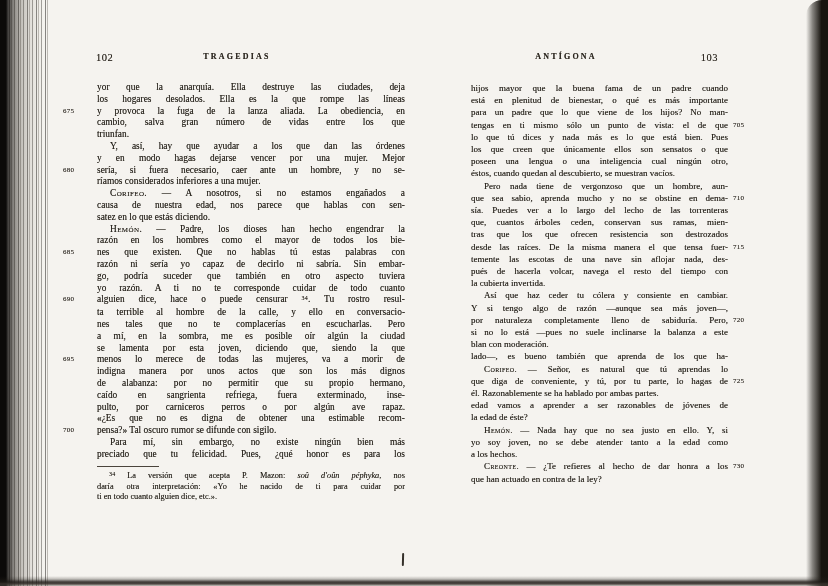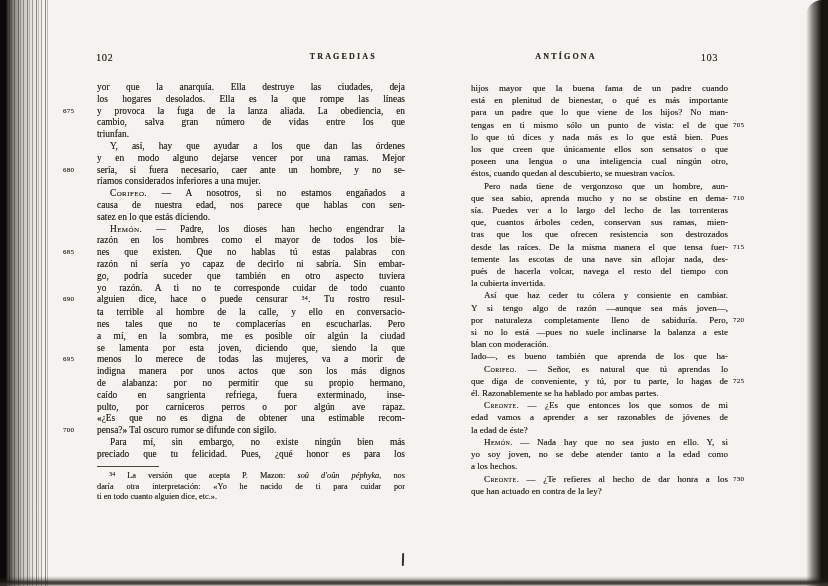--- a/index.html
+++ b/index.html
@@ -9,21 +9,21 @@
     font-family:"Liberation Serif","DejaVu Serif",serif;
     color:#26221b;
   }
   .scan{position:absolute;inset:0;padding-left:44px;}
 
   
   .hdr{position:absolute;top:52px;color:#2e2922;text-shadow:0 0 .3px rgba(46,41,34,.6);}
   .pagenum{font-size:10.5px;letter-spacing:.5px;}
   .running{font-size:8px;letter-spacing:2.2px;font-weight:bold;}
   .hdr-left-num{left:96px;}
-  .hdr-left-run{left:97px;width:280px;text-align:right;}
+  .hdr-left-run{left:97px;width:280px;text-align:center;}
   .hdr-right-run{left:472px;width:188px;text-align:center;}
   .hdr-right-num{left:640px;width:78px;text-align:right;}
 
   
   .body{position:absolute;text-align:justify;text-shadow:0 0 .35px rgba(38,34,27,.55);}
   .left-body{left:97px;top:82px;width:308px;font-size:9.4px;line-height:11.8px;}
   .right-body{left:471px;top:82px;width:257px;font-size:9px;line-height:12.2px;}
   .line{position:relative;text-align:justify;text-align-last:justify;}
   .line.last{text-align-last:left;}
   .line.ind{text-indent:13px;}
@@ -75,21 +75,21 @@
   <div>
     <span class="hdr pagenum hdr-left-num">102</span>
     <span class="hdr running hdr-left-run">TRAGEDIAS</span>
     <div class="body left-body">
         <div class="line"><span>yor que la anarquía. Ella destruye las ciudades, deja</span></div>
         <div class="line"><span>los hogares desolados. Ella es la que rompe las líneas</span></div>
         <div class="line"><span class="vnum">675</span><span>y provoca la fuga de la lanza aliada. La obediencia, en</span></div>
         <div class="line"><span>cambio, salva gran número de vidas entre los que</span></div>
         <div class="line last"><span>triunfan.</span></div>
         <div class="line ind"><span>Y, así, hay que ayudar a los que dan las órdenes</span></div>
-        <div class="line"><span>y en modo alguno dejarse vencer por una ramas. Mejor</span></div>
+        <div class="line"><span>y en modo hagas dejarse vencer por una mujer. Mejor</span></div>
         <div class="line"><span class="vnum">680</span><span>sería, si fuera necesario, caer ante un hombre, y no se-</span></div>
         <div class="line last"><span>ríamos considerados inferiores a una mujer.</span></div>
         <div class="line ind"><span class="sc">Corifeo</span><span>. — A nosotros, si no estamos engañados a</span></div>
         <div class="line"><span>causa de nuestra edad, nos parece que hablas con sen-</span></div>
         <div class="line last"><span>satez en lo que estás diciendo.</span></div>
         <div class="line ind"><span class="sc">Hemón</span><span>. — Padre, los dioses han hecho engendrar la</span></div>
         <div class="line"><span>razón en los hombres como el mayor de todos los bie-</span></div>
         <div class="line"><span class="vnum">685</span><span>nes que existen. Que no hablas tú estas palabras con</span></div>
         <div class="line"><span>razón ni sería yo capaz de decirlo ni sabría. Sin embar-</span></div>
         <div class="line"><span>go, podría suceder que también en otro aspecto tuviera</span></div>
@@ -141,21 +141,20 @@
         <div class="line ind"><span>Así que haz ceder tu cólera y consiente en cambiar.</span></div>
         <div class="line"><span>Y si tengo algo de razón —aunque sea más joven—,</span></div>
         <div class="line"><span class="vnum">720</span></div>
         <div class="line"><span>por naturaleza completamente lleno de sabiduría. Pero,</span></div>
         <div class="line"><span>si no lo está —pues no suele inclinarse la balanza a este</span></div>
         <div class="line last"><span>blan con moderación.</span></div>
         <div class="line"><span>lado—, es bueno también que aprenda de los que ha-</span></div>
         <div class="line ind"><span class="sc">Corifeo</span><span>. — Señor, es natural que tú aprendas lo</span></div>
         <div class="line"><span class="vnum">725</span><span>que diga de conveniente, y tú, por tu parte, lo hagas de</span></div>
         <div class="line last"><span>él. Razonablemente se ha hablado por ambas partes.</span></div>
-        <div class="line ind"><span class="sc">Creonte</span><span>. — ¿Es que entonces los que somos de mi</span></div>
         <div class="line"><span>edad vamos a aprender a ser razonables de jóvenes de</span></div>
         <div class="line last"><span>la edad de éste?</span></div>
         <div class="line ind"><span class="sc">Hemón</span><span>. — Nada hay que no sea justo en ello. Y, si</span></div>
         <div class="line"><span>yo soy joven, no se debe atender tanto a la edad como</span></div>
         <div class="line last"><span>a los hechos.</span></div>
         <div class="line ind"><span class="vnum">730</span><span class="sc">Creonte</span><span>. — ¿Te refieres al hecho de dar honra a los</span></div>
         <div class="line last"><span>que han actuado en contra de la ley?</span></div>
       </div>
   </div>
 

